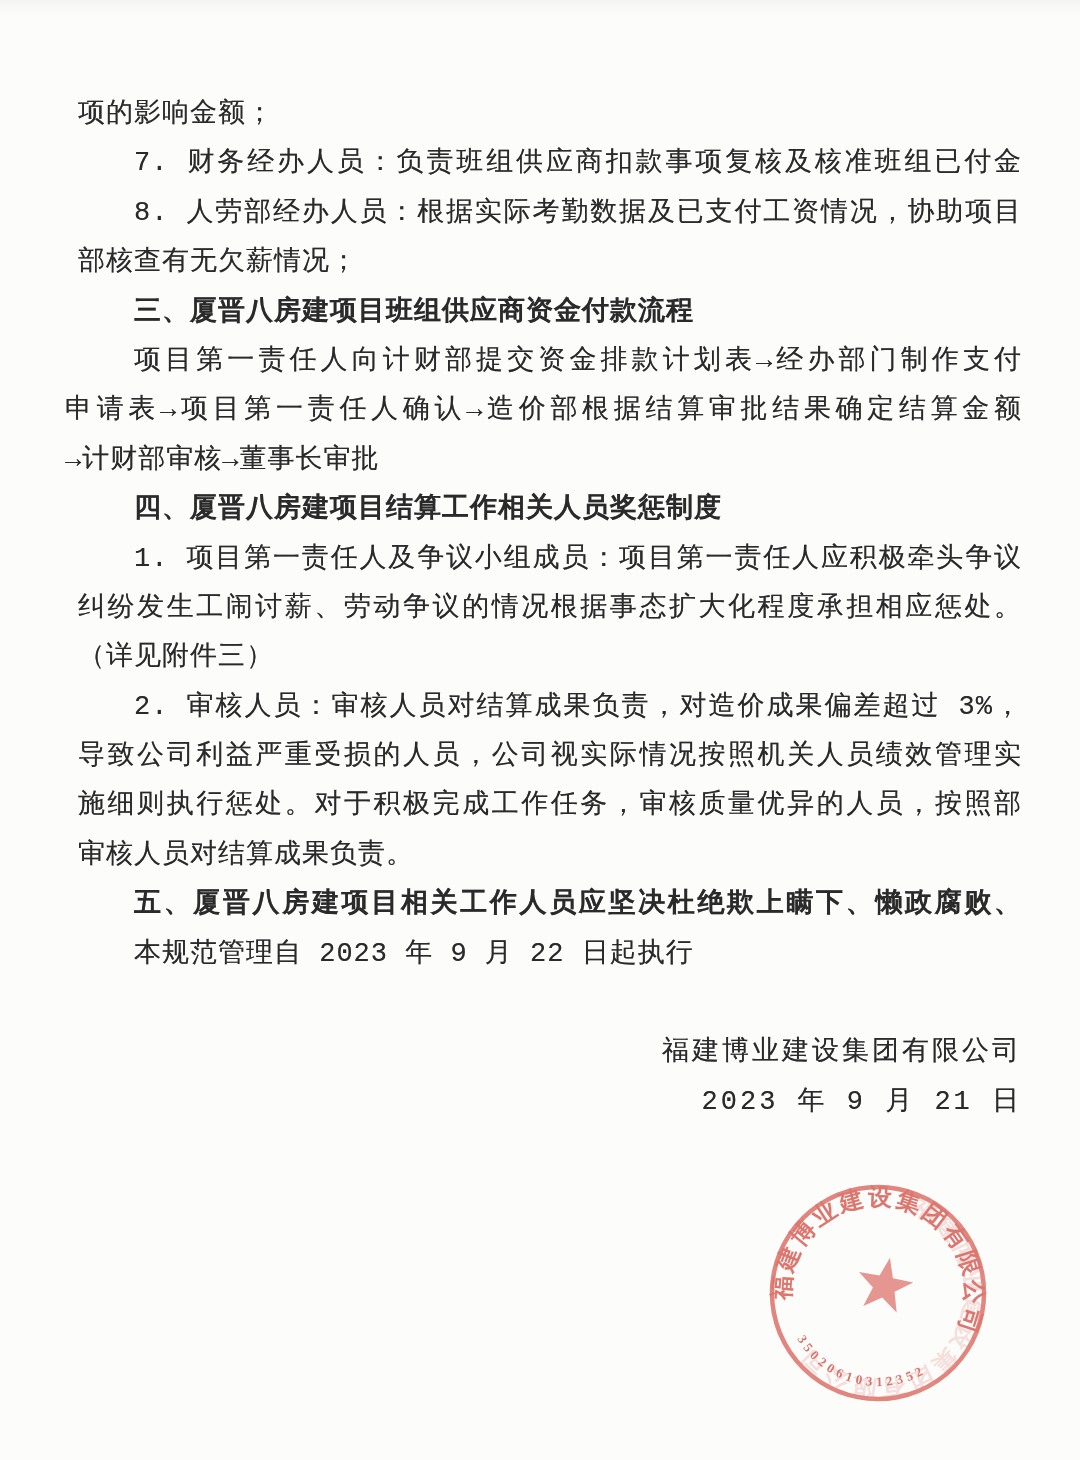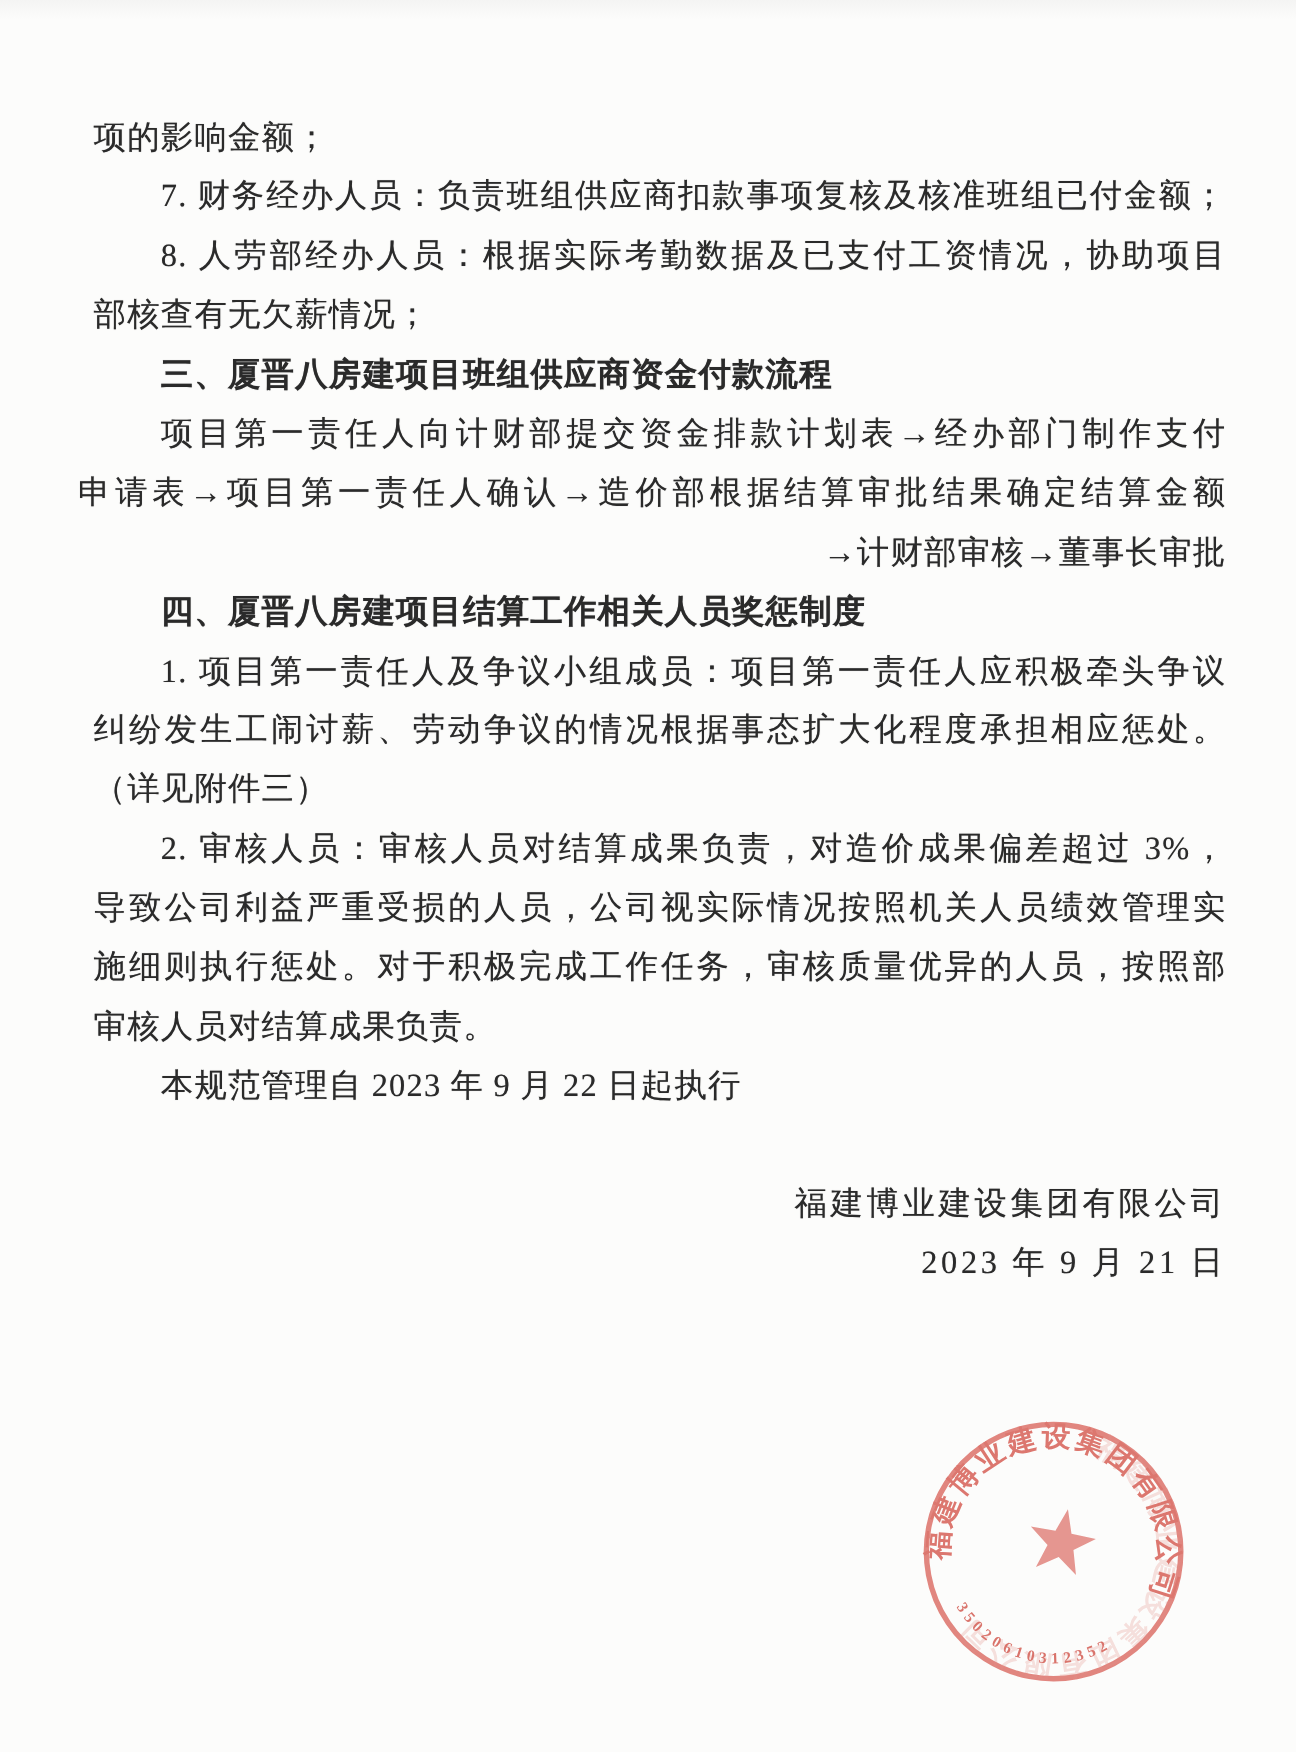--- a/index.html
+++ b/index.html
@@ -7,31 +7,31 @@
     width:1080px;height:1460px;
     background:#f2f2f1;
     font-family:"Liberation Serif","DejaVu Serif",serif;
   }
   .page{
     position:relative;width:1080px;height:1460px;overflow:hidden;
     background:linear-gradient(180deg,#f4f4f3 0px,#fcfcfb 16px,#fcfcfb 100%);
     color:#2a2a2a;
   }
   .doc{
-    position:absolute;left:78px;top:90px;width:944px;
+    position:absolute;left:78px;top:90px;width:944px;font-family:Liberation Mono, monospace;
   }
   .line{
     height:49.4px;line-height:49.4px;font-size:27px;
     letter-spacing:1px;white-space:nowrap;
     text-shadow:0 0 .6px rgba(45,45,45,.55);
   }
   .line.justify{white-space:normal;text-align:justify;text-align-last:justify;overflow:hidden;}
   .line.indent{text-indent:56px;}
   .line.bold{font-weight:700;}
-  .line.hang{margin-left:-13px;text-align:right;}
+  .line.hang{margin-left:-13px;}
   .line.right{text-align:right;text-align-last:right;letter-spacing:3px;}
   .line.blank{height:49.4px;}
   .seal{
     position:absolute;left:763px;top:1178px;width:230px;height:230px;
     transform:rotate(11deg);
     mix-blend-mode:multiply;
     opacity:.93;
   }
   .seal text{
     font-family:"Liberation Serif","DejaVu Serif",serif;
@@ -56,20 +56,21 @@
       <div class="line justify hang">申请表→项目第一责任人确认→造价部根据结算审批结果确定结算金额</div>
       <div class="line hang">→计财部审核→董事长审批</div>
       <div class="line indent bold">四、厦晋八房建项目结算工作相关人员奖惩制度</div>
       <div class="line indent justify">1. 项目第一责任人及争议小组成员：项目第一责任人应积极牵头争议</div>
       <div class="line justify">纠纷发生工闹讨薪、劳动争议的情况根据事态扩大化程度承担相应惩处。</div>
       <div class="line">（详见附件三）</div>
       <div class="line indent justify">2. 审核人员：审核人员对结算成果负责，对造价成果偏差超过 3%，</div>
       <div class="line justify">导致公司利益严重受损的人员，公司视实际情况按照机关人员绩效管理实</div>
       <div class="line justify">施细则执行惩处。对于积极完成工作任务，审核质量优异的人员，按照部</div>
       <div class="line">审核人员对结算成果负责。</div>
+      <div class="line indent bold justify">五、厦晋八房建项目相关工作人员应坚决杜绝欺上瞒下、懒政腐败、</div>
       <div class="line indent">本规范管理自 2023 年 9 月 22 日起执行</div>
       <div class="line blank"></div>
       <div class="line right">福建博业建设集团有限公司</div>
       <div class="line right">2023 年 9 月 21 日</div>
     </div>
 
   <svg class="seal" viewBox="0 0 230 230" xmlns="http://www.w3.org/2000/svg">
     <defs>
       <path id="arcTop" d="M 30.8 140.7 A 88 88 0 1 1 199.2 140.7" fill="none"></path>
       <path id="arcBottom" d="M 41.7 172.3 A 93 93 0 0 0 188.3 172.3" fill="none"></path>

